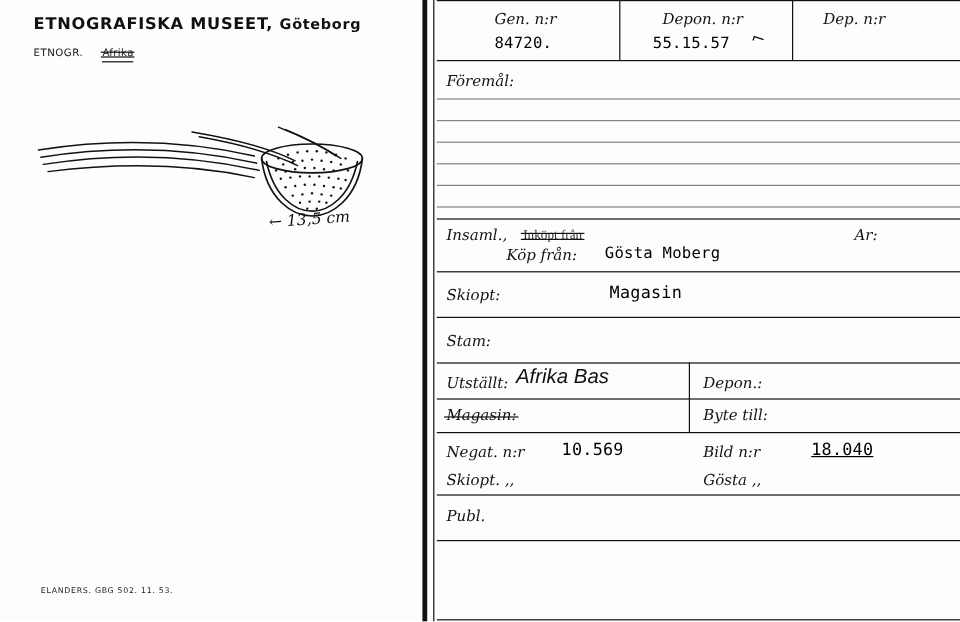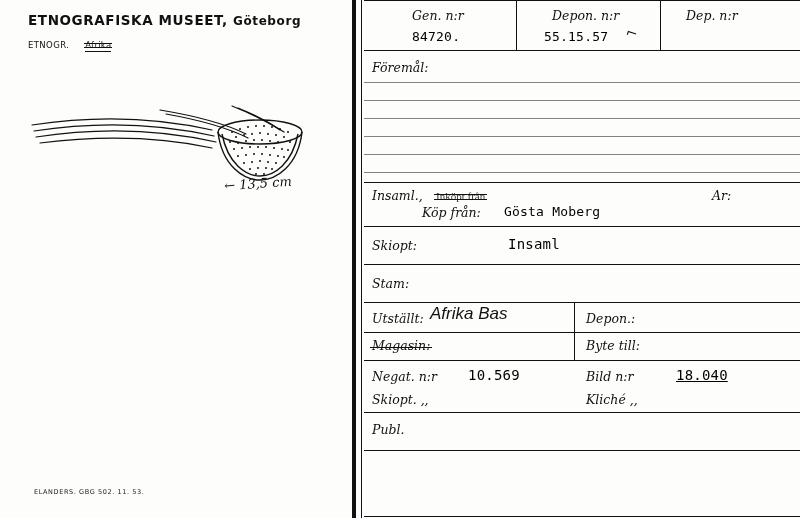--- a/index.html
+++ b/index.html
@@ -351,21 +351,21 @@
 
     <div class="lbl" style="left:8px; top:188px;">Insaml.,</div>
     <div class="struck" style="left:72px; top:190px;font-family:Liberation Serif, serif;"><span>Inköpt från</span></div>
     <div class="lbl" style="left:348px; top:188px;">Ar:</div>
     <div class="val" style="left:390px; top:188px;"></div>
 
     <div class="lbl" style="left:58px;  top:205px;">Köp från:</div>
     <div class="val" style="left:140px; top:204px;">Gösta Moberg</div>
 
     <div class="lbl" style="left:8px;   top:238px;">Skiopt:</div>
-    <div class="val" style="left:144px; top:236px; font-size:14px;">Insaml</div>
+    <div class="val" style="left:144px; top:236px; font-size:14px;">Magasin</div>
 
     <div class="lbl" style="left:8px; top:276px;">Stam:</div>
     <div class="val" style="left:90px; top:276px;"></div>
 
     <div class="lbl" style="left:8px; top:311px;">Utställt:</div>
     <div class="hand" style="left:66px; top:304px;">Afrika Bas</div>
     <div class="lbl" style="left:222px; top:311px;">Depon.:</div>
     <div class="val" style="left:300px; top:311px;"></div>
 
     <div class="strike-through-label" style="left:8px; top:338px;"><span>Magasin:</span></div>
@@ -373,20 +373,20 @@
     <div class="lbl" style="left:222px; top:338px;">Byte till:</div>
     <div class="val" style="left:310px; top:338px;"></div>
 
     <div class="lbl" style="left:8px;   top:369px;">Negat. n:r</div>
     <div class="val" style="left:104px; top:367px; font-size:14px;">10.569</div>
     <div class="lbl" style="left:222px; top:369px;">Bild  n:r</div>
     <div class="val" style="left:312px; top:367px; font-size:14px;text-decoration:underline;">18.040</div>
 
     <div class="lbl" style="left:8px;   top:392px;">Skiopt. ,,</div>
     <div class="val" style="left:104px; top:392px;"></div>
-    <div class="lbl" style="left:222px; top:392px;">Kliché ,,</div>
+    <div class="lbl" style="left:222px; top:392px;">Gösta ,,</div>
     <div class="val" style="left:312px; top:392px;"></div>
 
     <div class="lbl" style="left:8px;  top:422px;">Publ.</div>
     <div class="val" style="left:70px; top:422px;"></div>
   </div>
 
 </div>
 
 </body></html>

